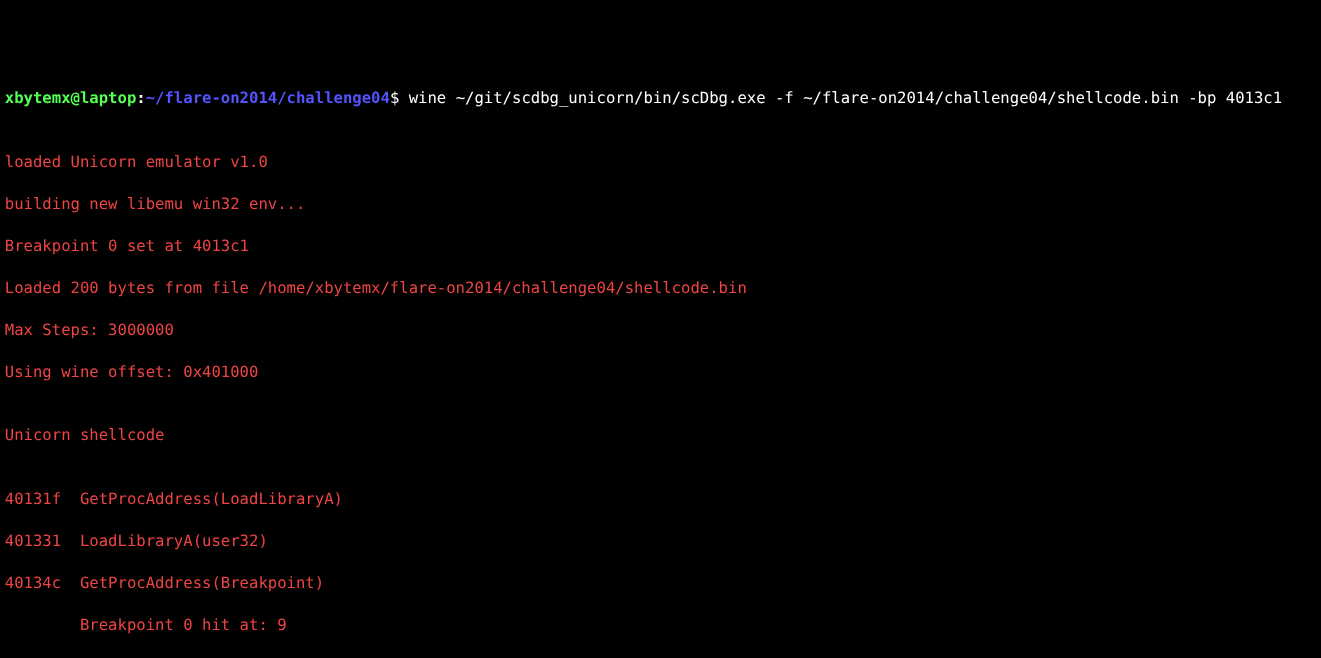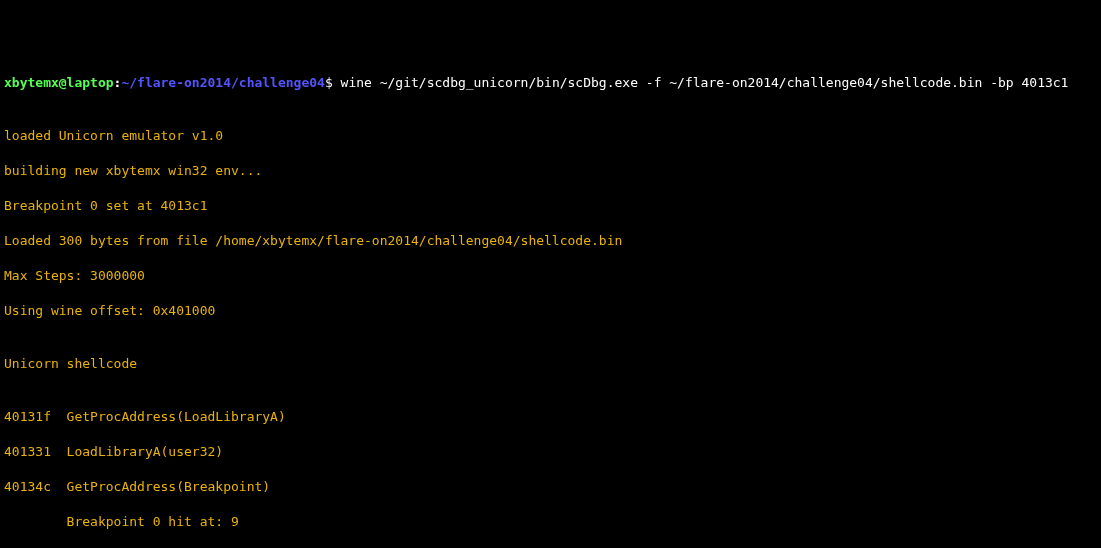--- a/index.html
+++ b/index.html
@@ -31,37 +31,37 @@
       color: #5454ff;
       font-weight: bold;
     }
     .prompt-dollar {
       color: #ffffff;
     }
     .command {
       color: #ffffff;
     }
     .output {
-      color: #eab308;
+      color: #ef4444;
     }
     .line {
       display: block;
     }
   </style>
 </head>
 <body>
 
 
 
 <span class="line"><span class="prompt-user">xbytemx@laptop</span><span class="prompt-colon">:</span><span class="prompt-path">~/flare-on2014/challenge04</span><span class="prompt-dollar">$ </span><span class="command">wine ~/git/scdbg_unicorn/bin/scDbg.exe -f ~/flare-on2014/challenge04/shellcode.bin -bp 4013c1</span></span>
 <span class="line output"></span>
 <span class="line output">loaded Unicorn emulator v1.0</span>
-<span class="line output">building new xbytemx win32 env...</span>
+<span class="line output">building new libemu win32 env...</span>
 <span class="line output">Breakpoint 0 set at 4013c1</span>
-<span class="line output">Loaded 300 bytes from file /home/xbytemx/flare-on2014/challenge04/shellcode.bin</span>
+<span class="line output">Loaded 200 bytes from file /home/xbytemx/flare-on2014/challenge04/shellcode.bin</span>
 <span class="line output">Max Steps: 3000000</span>
 <span class="line output">Using wine offset: 0x401000</span>
 <span class="line output"></span>
 <span class="line output">Unicorn shellcode</span>
 <span class="line output"></span>
 <span class="line output">40131f  GetProcAddress(LoadLibraryA)</span>
 <span class="line output">401331  LoadLibraryA(user32)</span>
 <span class="line output">40134c  GetProcAddress(Breakpoint)</span>
 <span class="line output">        Breakpoint 0 hit at: 9</span>
 <span class="line output">4013c1   8BCC                            mov ecx,esp             step: 2761  foffset: 3c1</span>

